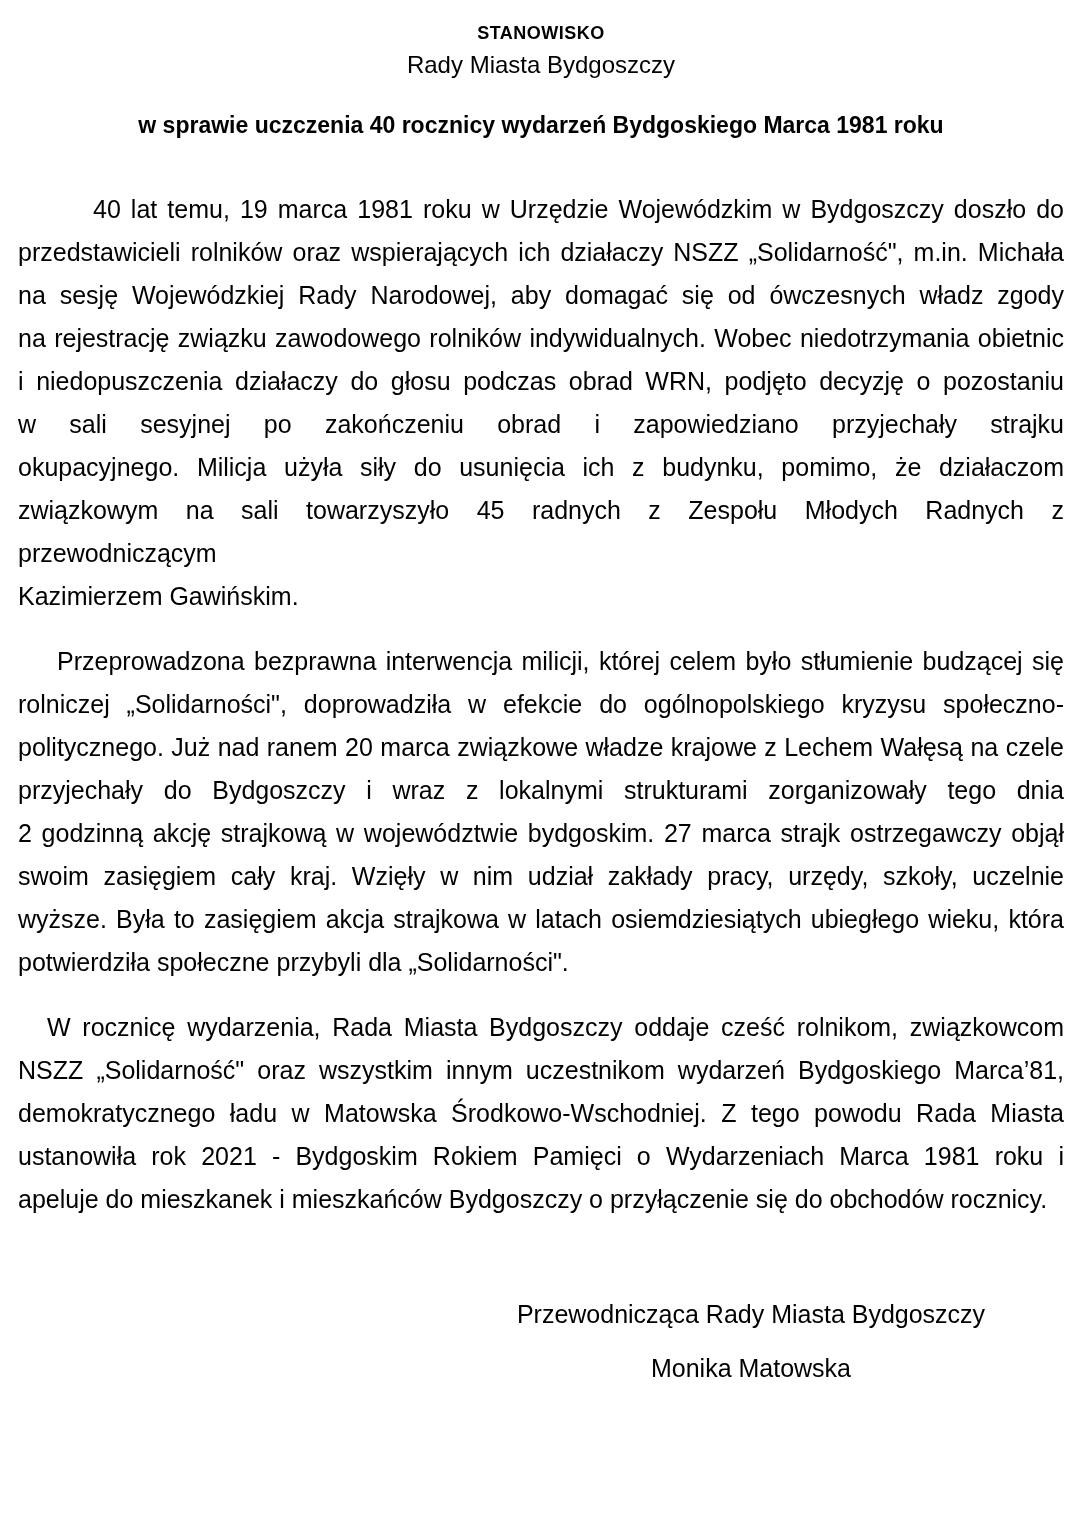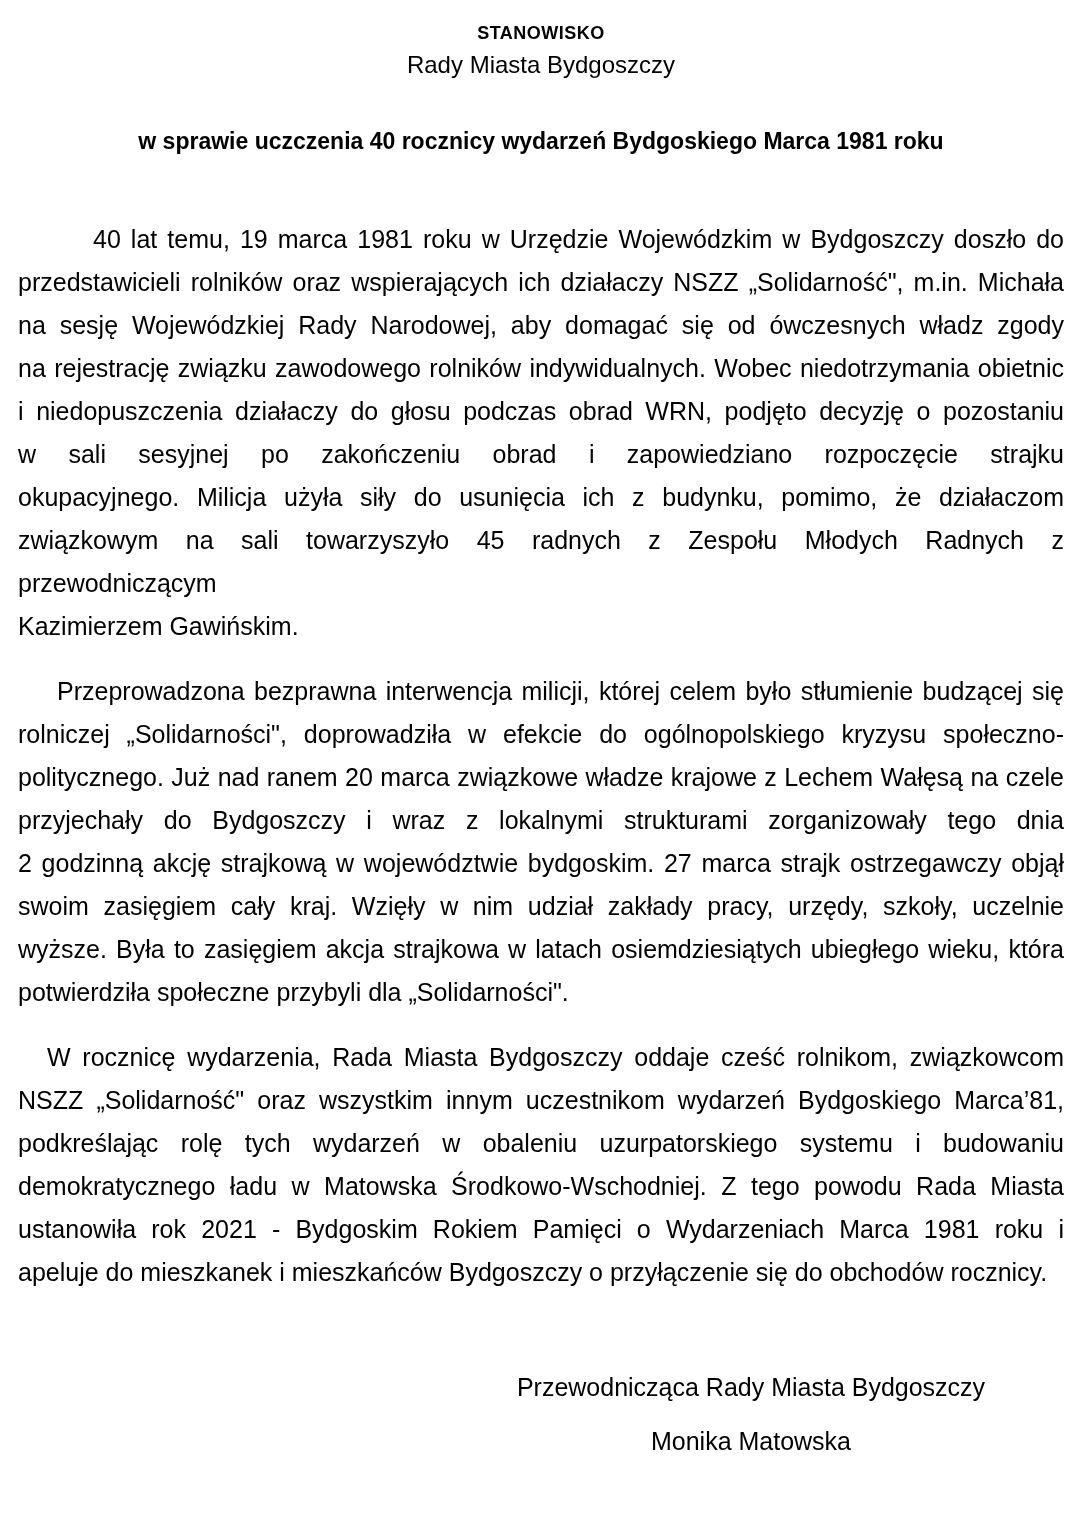--- a/index.html
+++ b/index.html
@@ -29,24 +29,24 @@
     font-size: 24px;
     font-weight: normal;
     line-height: 30px;
     text-align: center;
   }
   .subject {
     font-size: 23px;
     font-weight: bold;
     line-height: 30px;
     text-align: center;
-    margin-top: 46px;
+    margin-top: 30px;
   }
   .content {
-    margin-top: 62px;
+    margin-top: 48px;
     font-size: 25px;
   }
   .paragraph { margin-bottom: 22px; }
   .line {
     line-height: 43px;
     text-align: justify;
     text-align-last: justify;
     white-space: normal;
   }
   .line.last {
@@ -71,39 +71,38 @@
     <div class="subject">w sprawie uczczenia 40 rocznicy wydarzeń Bydgoskiego Marca 1981 roku</div>
   </header>
 
   <main class="content">
       <div class="paragraph">
         <div class="line" style="padding-left: 75px;">40 lat temu, 19 marca 1981 roku w Urzędzie Wojewódzkim w Bydgoszczy doszło do</div>
         <div class="line">przedstawicieli rolników oraz wspierających ich działaczy NSZZ „Solidarność", m.in. Michała</div>
         <div class="line">na sesję Wojewódzkiej Rady Narodowej, aby domagać się od ówczesnych władz zgody</div>
         <div class="line">na rejestrację związku zawodowego rolników indywidualnych. Wobec niedotrzymania obietnic</div>
         <div class="line">i niedopuszczenia działaczy do głosu podczas obrad WRN, podjęto decyzję o pozostaniu</div>
-        <div class="line">w sali sesyjnej po zakończeniu obrad i zapowiedziano rozpoczęcie strajku</div>
+        <div class="line">w sali sesyjnej po zakończeniu obrad i zapowiedziano przyjechały strajku</div>
         <div class="line">okupacyjnego. Milicja użyła siły do usunięcia ich z budynku, pomimo, że działaczom</div>
         <div class="line">związkowym na sali towarzyszyło 45 radnych z Zespołu Młodych Radnych z przewodniczącym</div>
         <div class="line last">Kazimierzem Gawińskim.</div>
       </div>
       <div class="paragraph">
         <div class="line" style="padding-left: 39px;">Przeprowadzona bezprawna interwencja milicji, której celem było stłumienie budzącej się</div>
         <div class="line">rolniczej „Solidarności", doprowadziła w efekcie do ogólnopolskiego kryzysu społeczno-</div>
         <div class="line">politycznego. Już nad ranem 20 marca związkowe władze krajowe z Lechem Wałęsą na czele</div>
         <div class="line">przyjechały do Bydgoszczy i wraz z lokalnymi strukturami zorganizowały tego dnia</div>
         <div class="line">2 godzinną akcję strajkową w województwie bydgoskim. 27 marca strajk ostrzegawczy objął</div>
         <div class="line">swoim zasięgiem cały kraj. Wzięły w nim udział zakłady pracy, urzędy, szkoły, uczelnie</div>
         <div class="line">wyższe. Była to zasięgiem akcja strajkowa w latach osiemdziesiątych ubiegłego wieku, która</div>
         <div class="line last">potwierdziła społeczne przybyli dla „Solidarności".</div>
       </div>
       <div class="paragraph">
         <div class="line" style="padding-left: 29px;">W rocznicę wydarzenia, Rada Miasta Bydgoszczy oddaje cześć rolnikom, związkowcom</div>
         <div class="line">NSZZ „Solidarność" oraz wszystkim innym uczestnikom wydarzeń Bydgoskiego Marca’81,</div>
-        <div class="line">podkreślając rolę tych wydarzeń w obaleniu uzurpatorskiego systemu i budowaniu</div>
         <div class="line">demokratycznego ładu w Matowska Środkowo-Wschodniej. Z tego powodu Rada Miasta</div>
         <div class="line">ustanowiła rok 2021 - Bydgoskim Rokiem Pamięci o Wydarzeniach Marca 1981 roku i</div>
         <div class="line last">apeluje do mieszkanek i mieszkańców Bydgoszczy o przyłączenie się do obchodów rocznicy.</div>
       </div>
     </main>
 
   <footer class="signature">
     <div class="sig-role">Przewodnicząca Rady Miasta Bydgoszczy</div>
     <div class="sig-name">Monika Matowska</div>
   </footer>

